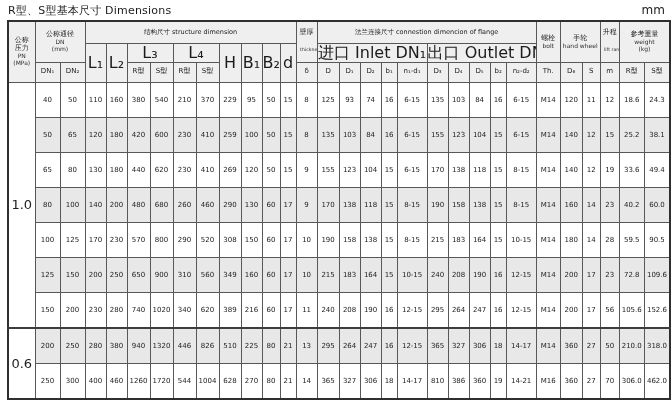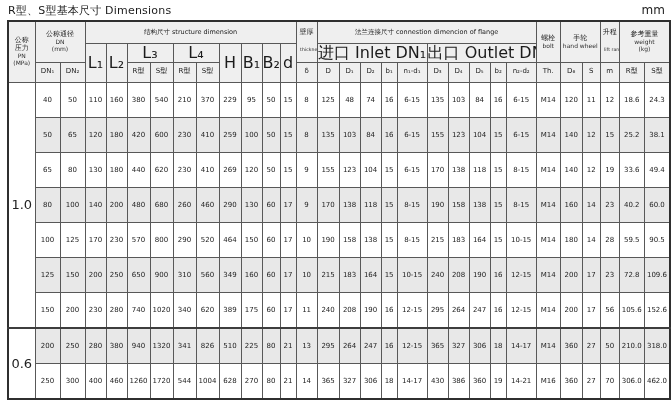--- a/index.html
+++ b/index.html
@@ -164,21 +164,21 @@
         <td>380</td>
         <td>540</td>
         <td>210</td>
         <td>370</td>
         <td>229</td>
         <td>95</td>
         <td>50</td>
         <td>15</td>
         <td>8</td>
         <td>125</td>
-        <td>48</td>
+        <td>93</td>
         <td>74</td>
         <td>16</td>
         <td>6-15</td>
         <td>135</td>
         <td>103</td>
         <td>84</td>
         <td>16</td>
         <td>6-15</td>
         <td>M14</td>
         <td>120</td>
@@ -282,21 +282,21 @@
       </tr>
       <tr>
         <td>100</td>
         <td>125</td>
         <td>170</td>
         <td>230</td>
         <td>570</td>
         <td>800</td>
         <td>290</td>
         <td>520</td>
-        <td>464</td>
+        <td>308</td>
         <td>150</td>
         <td>60</td>
         <td>17</td>
         <td>10</td>
         <td>190</td>
         <td>158</td>
         <td>138</td>
         <td>15</td>
         <td>8-15</td>
         <td>215</td>
@@ -345,21 +345,21 @@
       <tr>
         <td>150</td>
         <td>200</td>
         <td>230</td>
         <td>280</td>
         <td>740</td>
         <td>1020</td>
         <td>340</td>
         <td>620</td>
         <td>389</td>
-        <td>175</td>
+        <td>216</td>
         <td>60</td>
         <td>17</td>
         <td>11</td>
         <td>240</td>
         <td>208</td>
         <td>190</td>
         <td>16</td>
         <td>12-15</td>
         <td>295</td>
         <td>264</td>
@@ -374,21 +374,21 @@
         <td>152.6</td>
       </tr>
       <tr class="shade group-start">
         <td rowspan="2" class="pn-cell">0.6</td>
         <td>200</td>
         <td>250</td>
         <td>280</td>
         <td>380</td>
         <td>940</td>
         <td>1320</td>
-        <td>341</td>
+        <td>446</td>
         <td>826</td>
         <td>510</td>
         <td>225</td>
         <td>80</td>
         <td>21</td>
         <td>13</td>
         <td>295</td>
         <td>264</td>
         <td>247</td>
         <td>16</td>
@@ -417,21 +417,21 @@
         <td>628</td>
         <td>270</td>
         <td>80</td>
         <td>21</td>
         <td>14</td>
         <td>365</td>
         <td>327</td>
         <td>306</td>
         <td>18</td>
         <td>14-17</td>
-        <td>430</td>
+        <td>810</td>
         <td>386</td>
         <td>360</td>
         <td>19</td>
         <td>14-21</td>
         <td>M16</td>
         <td>360</td>
         <td>27</td>
         <td>70</td>
         <td>306.0</td>
         <td>462.0</td>

